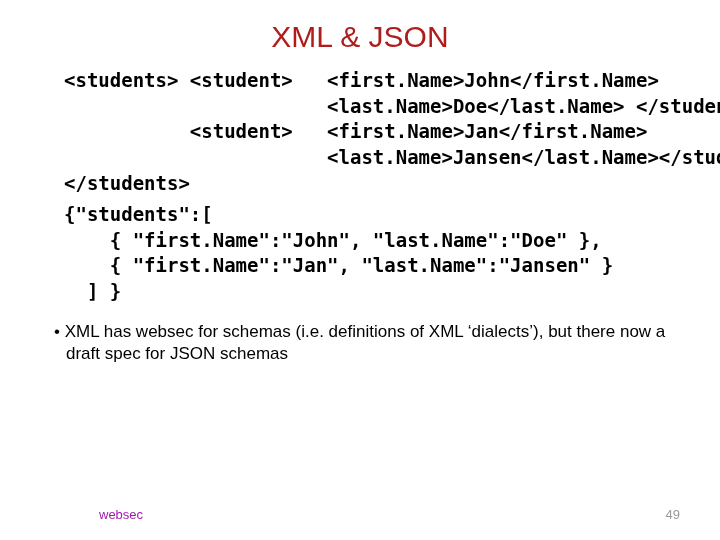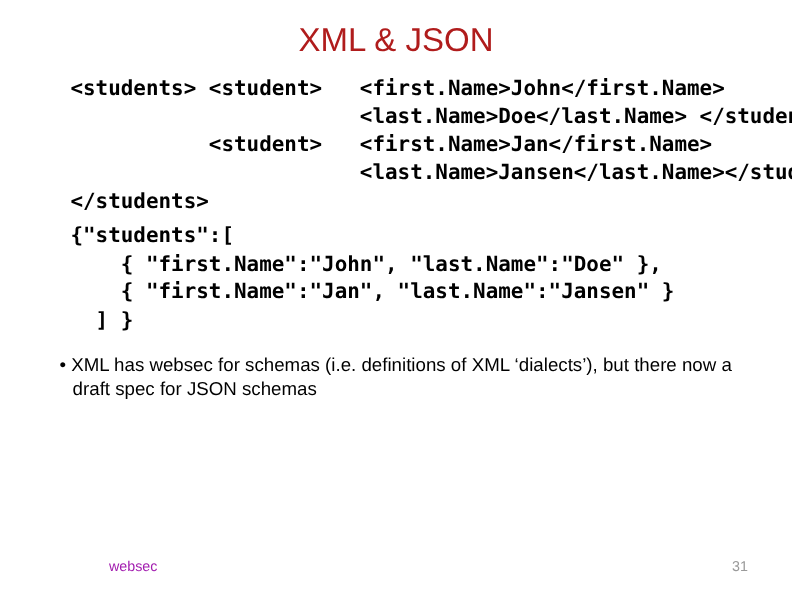--- a/index.html
+++ b/index.html
@@ -100,15 +100,15 @@
     <div class="spacer"></div>
 
     <ul class="top">
       <li class="bullet">
         <span>XML has websec for </span><span class="schemas">schemas</span><span> (i.e. definitions of XML ‘dialects’), but there now a draft spec for JSON schemas</span>
       </li>
     </ul>
   </div>
 
   <div class="footer-left">websec</div>
-  <div class="footer-right">31</div>
+  <div class="footer-right">49</div>
 
 </div>
 
 </body></html>

